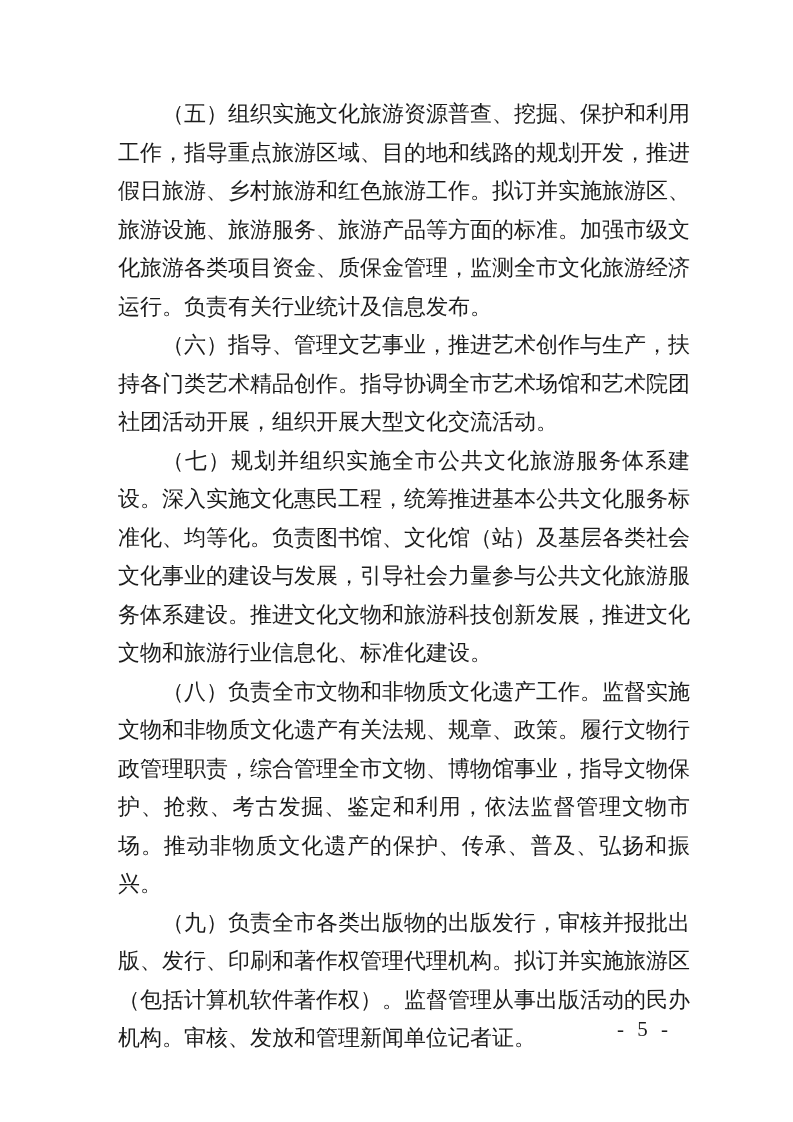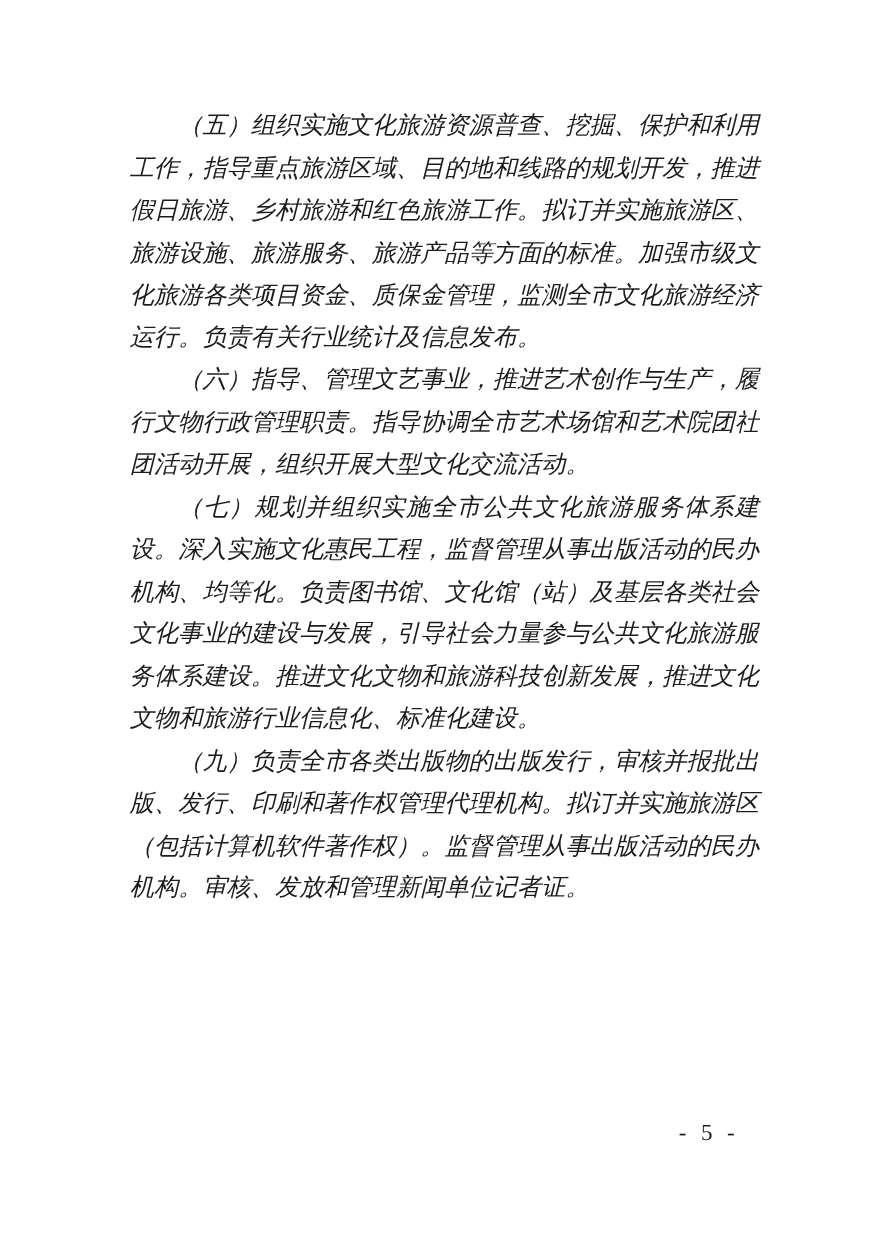--- a/index.html
+++ b/index.html
@@ -15,21 +15,20 @@
     background: #ffffff;
     overflow: hidden;
     font-family: "Liberation Serif", "DejaVu Serif", serif;
     color: #1c1c1c;
   }
   .body-text {
     position: absolute;
     left: 118px;
     top: 95px;
     width: 572px;
-    font-style: italic;
   }
   .body-text p {
     margin: 0;
     padding: 0;
     font-size: 22px;
     line-height: 38.5px;
     text-align: justify;
     text-justify: inter-character;
     text-indent: 2em;
     letter-spacing: 0px;
@@ -44,18 +43,19 @@
     letter-spacing: 4px;
     color: #1c1c1c;
   }
 </style>
 </head>
 <body>
 
 <div class="page">
   <div class="body-text">
     <p>（五）组织实施文化旅游资源普查、挖掘、保护和利用工作，指导重点旅游区域、目的地和线路的规划开发，推进假日旅游、乡村旅游和红色旅游工作。拟订并实施旅游区、旅游设施、旅游服务、旅游产品等方面的标准。加强市级文化旅游各类项目资金、质保金管理，监测全市文化旅游经济运行。负责有关行业统计及信息发布。</p>
-    <p>（六）指导、管理文艺事业，推进艺术创作与生产，履行文物行政管理职责。指导协调全市艺术场馆和艺术院团社团活动开展，组织开展大型文化交流活动。</p>
-    <p>（七）规划并组织实施全市公共文化旅游服务体系建设。深入实施文化惠民工程，监督管理从事出版活动的民办机构、均等化。负责图书馆、文化馆（站）及基层各类社会文化事业的建设与发展，引导社会力量参与公共文化旅游服务体系建设。推进文化文物和旅游科技创新发展，推进文化文物和旅游行业信息化、标准化建设。</p>
+    <p>（六）指导、管理文艺事业，推进艺术创作与生产，扶持各门类艺术精品创作。指导协调全市艺术场馆和艺术院团社团活动开展，组织开展大型文化交流活动。</p>
+    <p>（七）规划并组织实施全市公共文化旅游服务体系建设。深入实施文化惠民工程，统筹推进基本公共文化服务标准化、均等化。负责图书馆、文化馆（站）及基层各类社会文化事业的建设与发展，引导社会力量参与公共文化旅游服务体系建设。推进文化文物和旅游科技创新发展，推进文化文物和旅游行业信息化、标准化建设。</p>
+    <p>（八）负责全市文物和非物质文化遗产工作。监督实施文物和非物质文化遗产有关法规、规章、政策。履行文物行政管理职责，综合管理全市文物、博物馆事业，指导文物保护、抢救、考古发掘、鉴定和利用，依法监督管理文物市场。推动非物质文化遗产的保护、传承、普及、弘扬和振兴。</p>
     <p>（九）负责全市各类出版物的出版发行，审核并报批出版、发行、印刷和著作权管理代理机构。拟订并实施旅游区（包括计算机软件著作权）。监督管理从事出版活动的民办机构。审核、发放和管理新闻单位记者证。</p>
   </div>
   <div class="page-footer">- 5 -</div>
 </div>
 
 </body></html>

